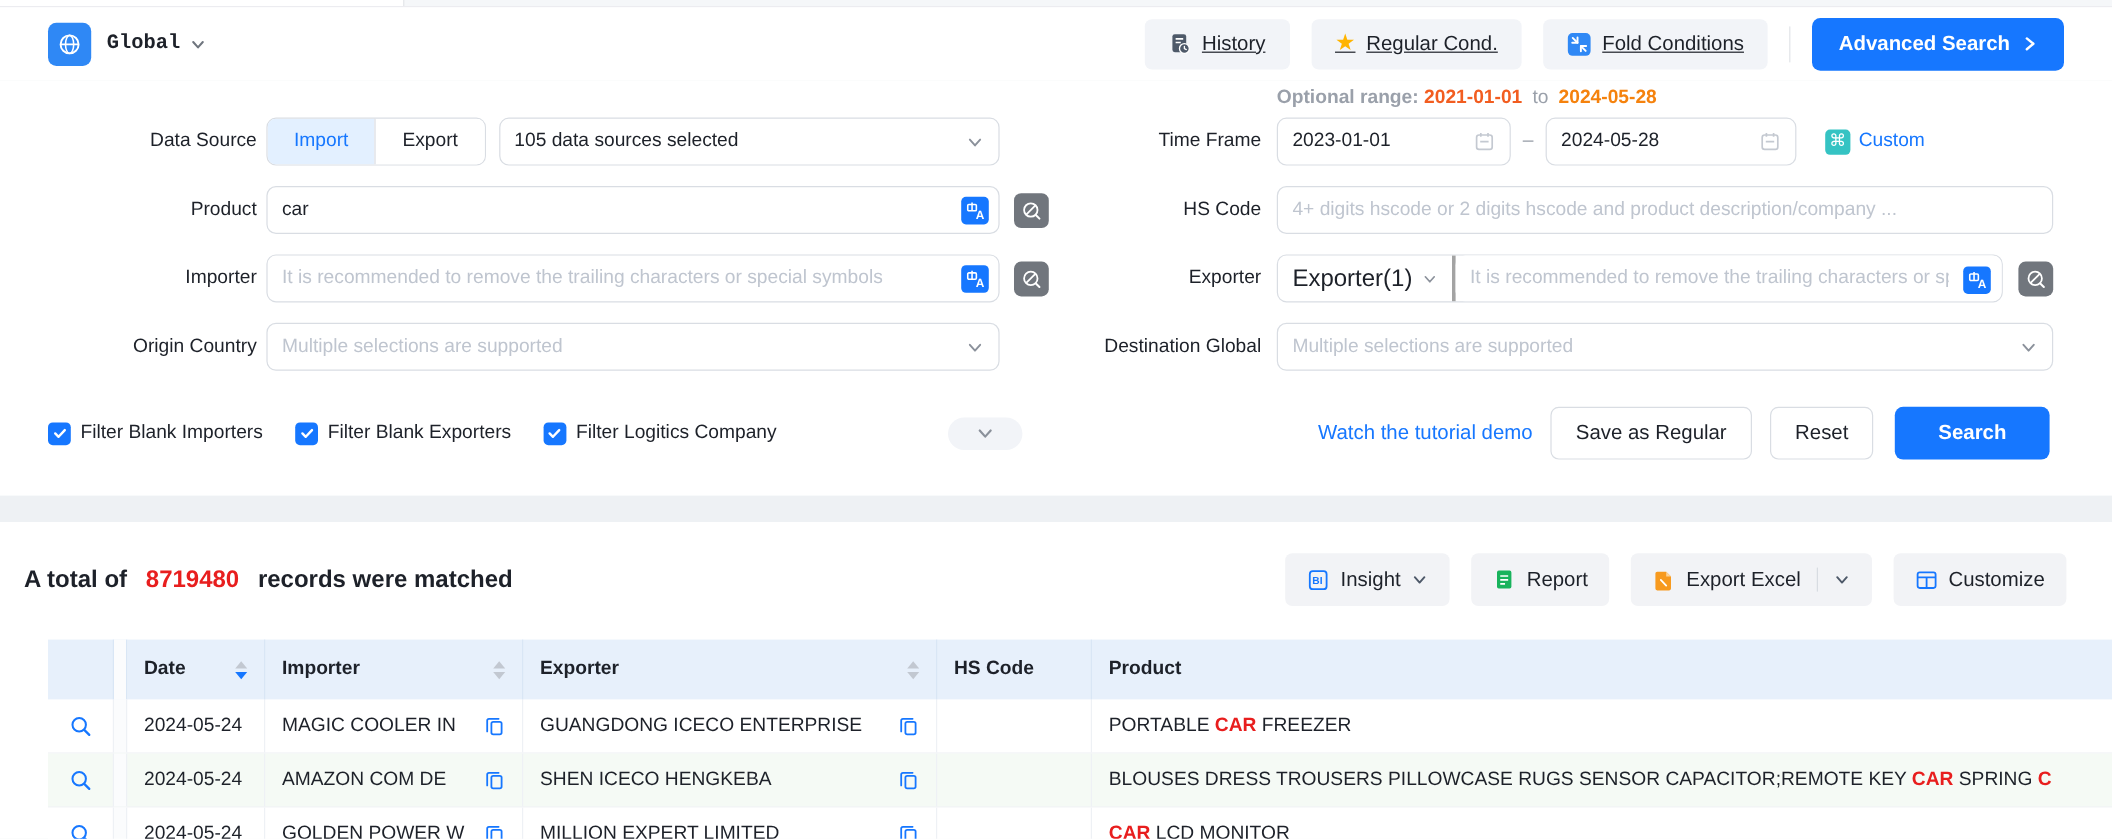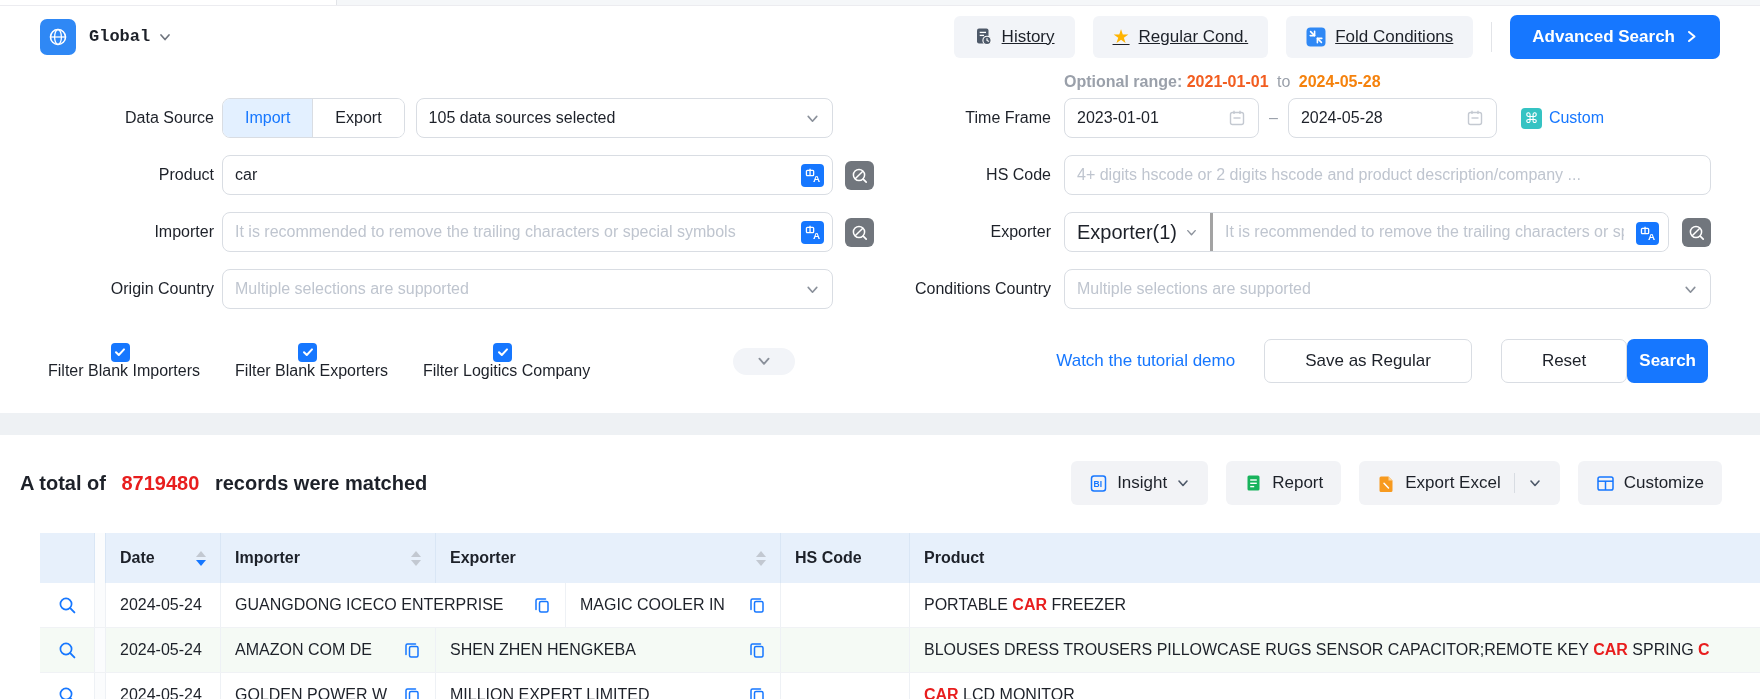--- a/index.html
+++ b/index.html
@@ -69,30 +69,30 @@
   .date-input.end { width:209px; }
   .dash { color:#9aa0aa; margin:0 10px; }
   .cmd-chip { width:21px; height:21px; background:#35c3c3; border-radius:4px; color:#fff; font-size:14px;
               display:flex; align-items:center; justify-content:center; margin-left:24px; font-family:"DejaVu Sans", sans-serif; cursor:pointer; }
   .custom-link { color:#1677ff; font-size:16px; margin-left:7px; cursor:pointer; }
 
   .rcontrols { display:flex; align-items:center; flex:1; margin-right:49px; }
 
   
   .actions-row { display:flex; align-items:center; padding:0 52px 0 40px; margin-top:30px; }
-  .cb-item { display:flex; align-items:center; margin-right:27px; cursor:pointer;flex-direction:column; }
+  .cb-item { display:flex; align-items:center; margin-right:27px; cursor:pointer; }
   .cb-box { width:19px; height:19px; background:#1677ff; border-radius:4px; display:flex; align-items:center; justify-content:center; flex:none; }
   .cb-label { margin-left:8px; font-size:16px; }
   .expand-pill { width:62px; height:27px; border-radius:14px; background:#f2f4f8; border:none; cursor:pointer;
                  display:flex; align-items:center; justify-content:center; margin-left:116px; }
   .link { color:#1677ff; font-size:17px; cursor:pointer; margin-left:auto; }
-  .ghost-btn { height:44px; background:#fff; border:1px solid #d9dde3; border-radius:7px; padding:0 40px;
-               font-size:17px; color:#1d2129; cursor:pointer; font-family:inherit; margin-left:29px; }
-  .search-btn { height:44px; background:#1677ff; border:none; border-radius:7px; padding:0 12px;
-                font-size:17px; font-weight:600; color:#fff; cursor:pointer; font-family:inherit; }
+  .ghost-btn { height:44px; background:#fff; border:1px solid #d9dde3; border-radius:7px; padding:0 20px;
+               font-size:17px; color:#1d2129; cursor:pointer; font-family:inherit; margin-left:15px; }
+  .search-btn { height:44px; background:#1677ff; border:none; border-radius:7px; padding:0 36px;
+                font-size:17px; font-weight:600; color:#fff; cursor:pointer; font-family:inherit; margin-left:18px; }
 
   
   .results-card { background:#fff; margin-top:22px; height:282px; padding-top:26px; }
   .results-head { display:flex; align-items:center; padding:0 38px 0 20px; }
   .total-line { font-size:20px; font-weight:700; }
   .total-line .count { color:#e81e1e; margin:0 10px; }
   .toolbar { margin-left:auto; display:flex; align-items:center; gap:18px; }
   .tool-btn { height:44px; background:#f2f3f6; border:none; border-radius:6px; padding:0 18px;
               font-size:17px; color:#1d2129; display:flex; align-items:center; gap:9px; cursor:pointer; font-family:inherit; }
   .tool-btn .inner-div { width:1px; height:20px; background:#d8dce2; margin:0 4px; }
@@ -312,21 +312,21 @@
     <label class="flabel">Origin Country</label>
     <div class="lcontrols">
       <div class="ctrl select" style="flex:1;">
         <span class="placeholder">Multiple selections are supported</span>
         <svg width="15" height="15" viewBox="0 0 14 14">
             <polyline points="3,5 7,9.5 11,5" fill="none" stroke="#8b919b" stroke-width="1.5" stroke-linecap="round" stroke-linejoin="round"></polyline>
           </svg>
       </div>
     </div>
     <div class="side-slot"></div>
-    <label class="flabel-r">Conditions Country</label>
+    <label class="flabel-r">Destination Global</label>
     <div class="rcontrols">
       <div class="ctrl select" style="flex:1;">
         <span class="placeholder">Multiple selections are supported</span>
         <svg width="15" height="15" viewBox="0 0 14 14">
             <polyline points="3,5 7,9.5 11,5" fill="none" stroke="#8b919b" stroke-width="1.5" stroke-linecap="round" stroke-linejoin="round"></polyline>
           </svg>
       </div>
     </div>
   </div>
 
@@ -456,38 +456,38 @@
         <svg width="19" height="19" viewBox="0 0 19 19">
                 <circle cx="8" cy="8" r="5.6" fill="none" stroke="#1677ff" stroke-width="1.7"></circle>
                 <line x1="12.2" y1="12.2" x2="16.4" y2="16.4" stroke="#1677ff" stroke-width="1.9" stroke-linecap="round"></line>
               </svg>
       </span>
     </div>
     <div class="tc c-strip"></div>
     <div class="tc c-date">
             <span class="txt">2024-05-24</span>
           </div>
+    <div class="tc c-importer">
+      <span class="txt">MAGIC COOLER IN</span>
+      <span class="copy">
+        <svg width="17" height="17" viewBox="0 0 17 17">
+                <rect x="5.5" y="4.5" width="8.5" height="10.5" rx="1.5" fill="none" stroke="#1677ff" stroke-width="1.5"></rect>
+                <path d="M11.5 2 h-8 a1.5 1.5 0 0 0 -1.5 1.5 v9" fill="none" stroke="#1677ff" stroke-width="1.5" stroke-linecap="round"></path>
+              </svg>
+      </span>
+    </div>
     <div class="tc c-exporter">
       <span class="txt">GUANGDONG ICECO ENTERPRISE</span>
       <span class="copy">
         <svg width="17" height="17" viewBox="0 0 17 17">
                 <rect x="5.5" y="4.5" width="8.5" height="10.5" rx="1.5" fill="none" stroke="#1677ff" stroke-width="1.5"></rect>
                 <path d="M11.5 2 h-8 a1.5 1.5 0 0 0 -1.5 1.5 v9" fill="none" stroke="#1677ff" stroke-width="1.5" stroke-linecap="round"></path>
               </svg>
       </span>
     </div>
-    <div class="tc c-importer">
-      <span class="txt">MAGIC COOLER IN</span>
-      <span class="copy">
-        <svg width="17" height="17" viewBox="0 0 17 17">
-                <rect x="5.5" y="4.5" width="8.5" height="10.5" rx="1.5" fill="none" stroke="#1677ff" stroke-width="1.5"></rect>
-                <path d="M11.5 2 h-8 a1.5 1.5 0 0 0 -1.5 1.5 v9" fill="none" stroke="#1677ff" stroke-width="1.5" stroke-linecap="round"></path>
-              </svg>
-      </span>
-    </div>
     <div class="tc c-hs">
             <span class="txt"></span>
           </div>
     <div class="tc c-product">
             <span class="txt"><span>PORTABLE </span><span class="hl">CAR</span><span> FREEZER</span></span>
           </div>
   </div>
 
   <div class="trow">
     <div class="tc c-view">
@@ -505,21 +505,21 @@
     <div class="tc c-importer">
       <span class="txt">AMAZON COM DE</span>
       <span class="copy">
         <svg width="17" height="17" viewBox="0 0 17 17">
                 <rect x="5.5" y="4.5" width="8.5" height="10.5" rx="1.5" fill="none" stroke="#1677ff" stroke-width="1.5"></rect>
                 <path d="M11.5 2 h-8 a1.5 1.5 0 0 0 -1.5 1.5 v9" fill="none" stroke="#1677ff" stroke-width="1.5" stroke-linecap="round"></path>
               </svg>
       </span>
     </div>
     <div class="tc c-exporter">
-      <span class="txt">SHEN ZHEN HENGKEBA</span>
+      <span class="txt">SHEN ICECO HENGKEBA</span>
       <span class="copy">
         <svg width="17" height="17" viewBox="0 0 17 17">
                 <rect x="5.5" y="4.5" width="8.5" height="10.5" rx="1.5" fill="none" stroke="#1677ff" stroke-width="1.5"></rect>
                 <path d="M11.5 2 h-8 a1.5 1.5 0 0 0 -1.5 1.5 v9" fill="none" stroke="#1677ff" stroke-width="1.5" stroke-linecap="round"></path>
               </svg>
       </span>
     </div>
     <div class="tc c-hs">
             <span class="txt"></span>
           </div>

